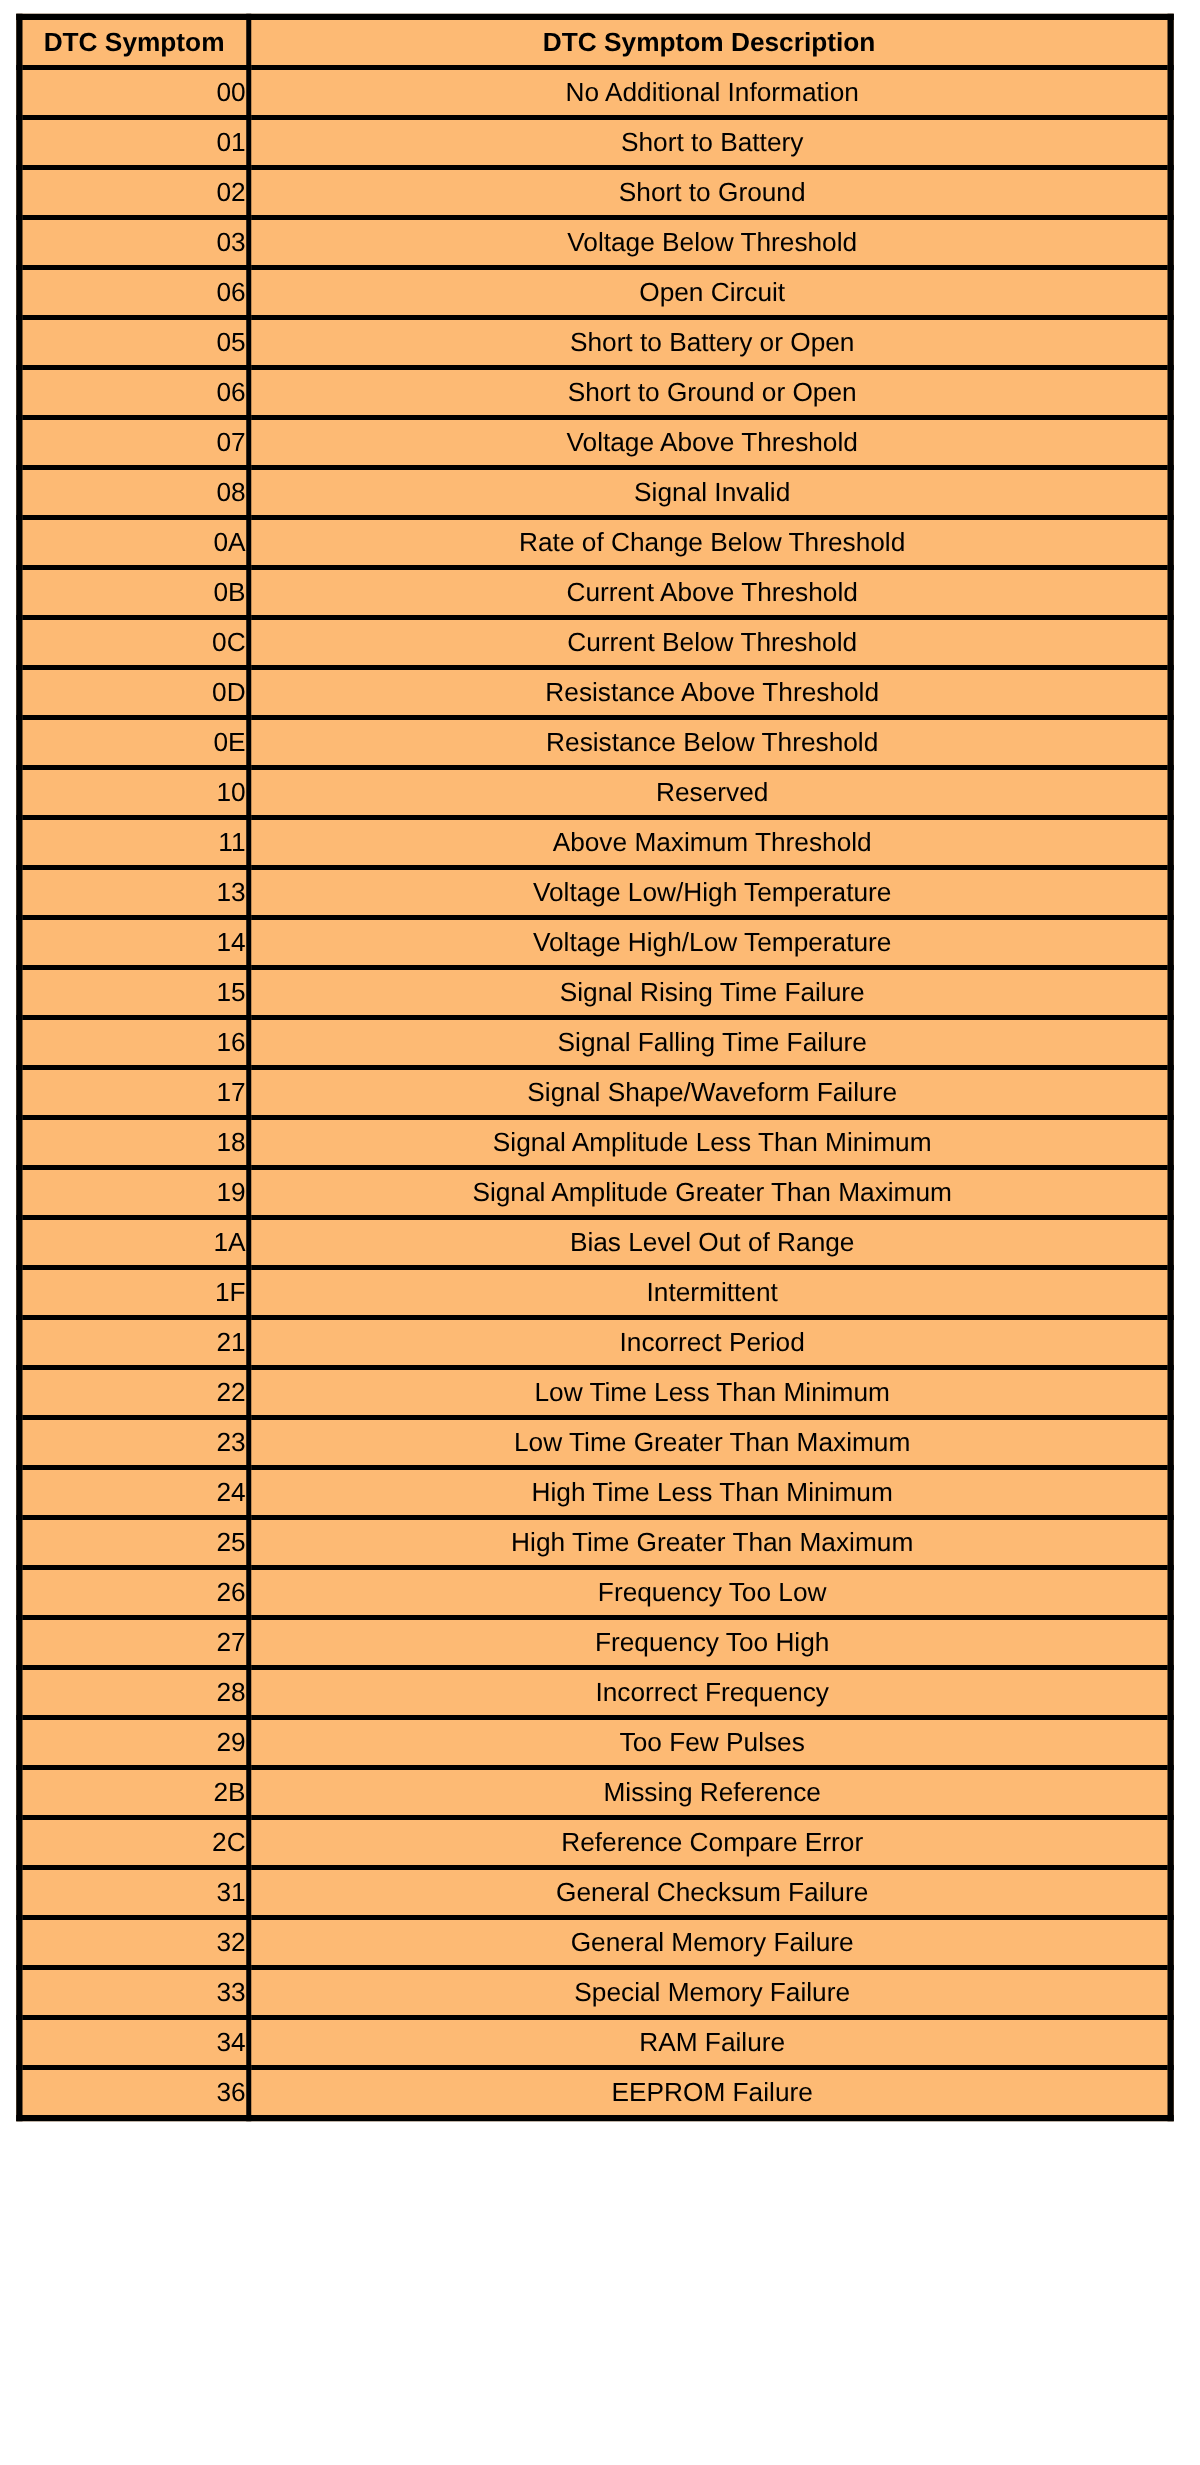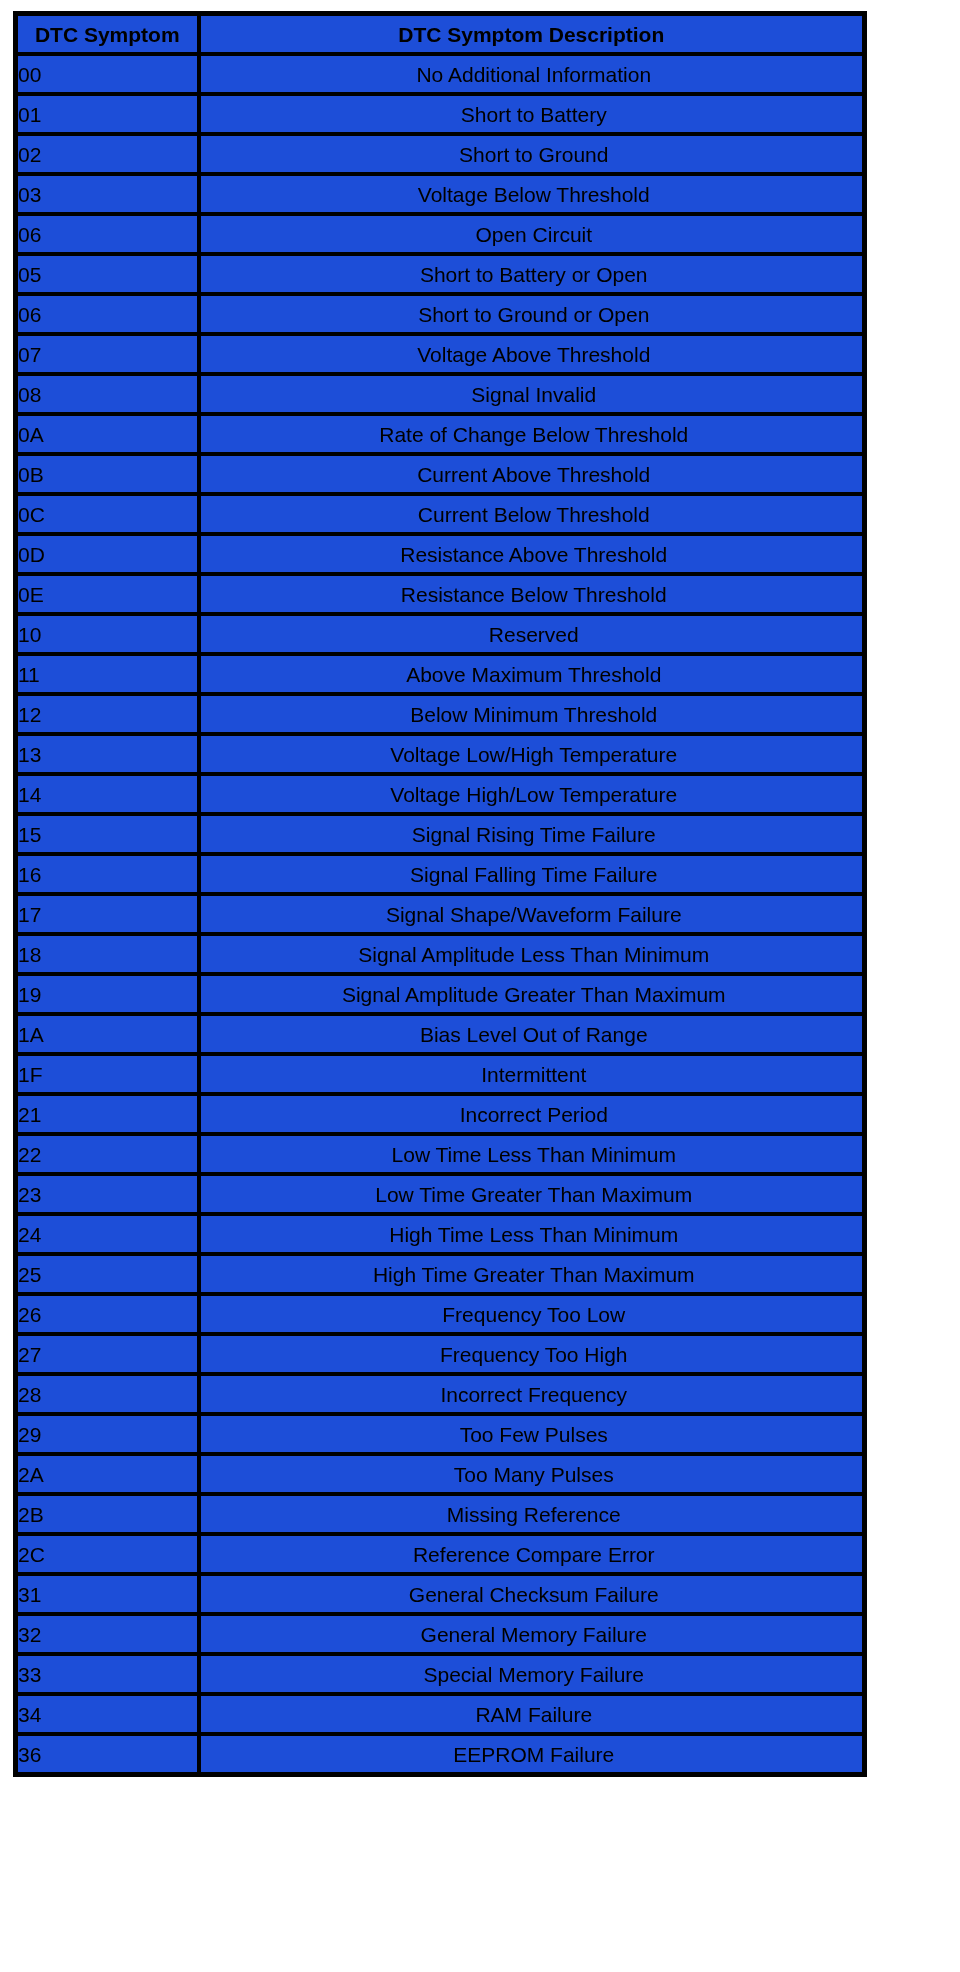--- a/index.html
+++ b/index.html
@@ -14,24 +14,24 @@
   .page {
     position: relative;
     width: 960px;
     height: 1972px;
     background: #ffffff;
   }
   table.dtc-table {
     position: absolute;
     left: 13px;
     top: 11px;
-    width: 854px;
+    width: 926px;
     border-collapse: collapse;
     table-layout: fixed;
-    background: #1d4ed8;
+    background: #fdba74;
   }
   table.dtc-table, table.dtc-table th, table.dtc-table td {
     border: 4px solid #000000;
   }
   table.dtc-table {
     border-width: 5px;
   }
   col.code-col { width: 183px; }
   th, td {
     height: 36px;
@@ -40,21 +40,21 @@
     overflow: hidden;
     white-space: nowrap;
     padding: 0;
   }
   th {
     font-weight: bold;
     text-align: center;
     vertical-align: middle;
   }
   td.code-cell {
-    text-align: left;
+    text-align: right;
     vertical-align: middle;
   }
   td.desc-cell {
     text-align: center;
     vertical-align: middle;
     padding-left: 5px;
   }
 </style>
 </head>
 <body>
@@ -147,24 +147,20 @@
   <tr>
     <td class="code-cell">10</td>
     <td class="desc-cell">Reserved</td>
   </tr>
 
   <tr>
     <td class="code-cell">11</td>
     <td class="desc-cell">Above Maximum Threshold</td>
   </tr>
 
-  <tr>
-    <td class="code-cell">12</td>
-    <td class="desc-cell">Below Minimum Threshold</td>
-  </tr>
 
   <tr>
     <td class="code-cell">13</td>
     <td class="desc-cell">Voltage Low/High Temperature</td>
   </tr>
 
   <tr>
     <td class="code-cell">14</td>
     <td class="desc-cell">Voltage High/Low Temperature</td>
   </tr>
@@ -242,24 +238,20 @@
   <tr>
     <td class="code-cell">28</td>
     <td class="desc-cell">Incorrect Frequency</td>
   </tr>
 
   <tr>
     <td class="code-cell">29</td>
     <td class="desc-cell">Too Few Pulses</td>
   </tr>
 
-  <tr>
-    <td class="code-cell">2A</td>
-    <td class="desc-cell">Too Many Pulses</td>
-  </tr>
 
   <tr>
     <td class="code-cell">2B</td>
     <td class="desc-cell">Missing Reference</td>
   </tr>
 
   <tr>
     <td class="code-cell">2C</td>
     <td class="desc-cell">Reference Compare Error</td>
   </tr>

